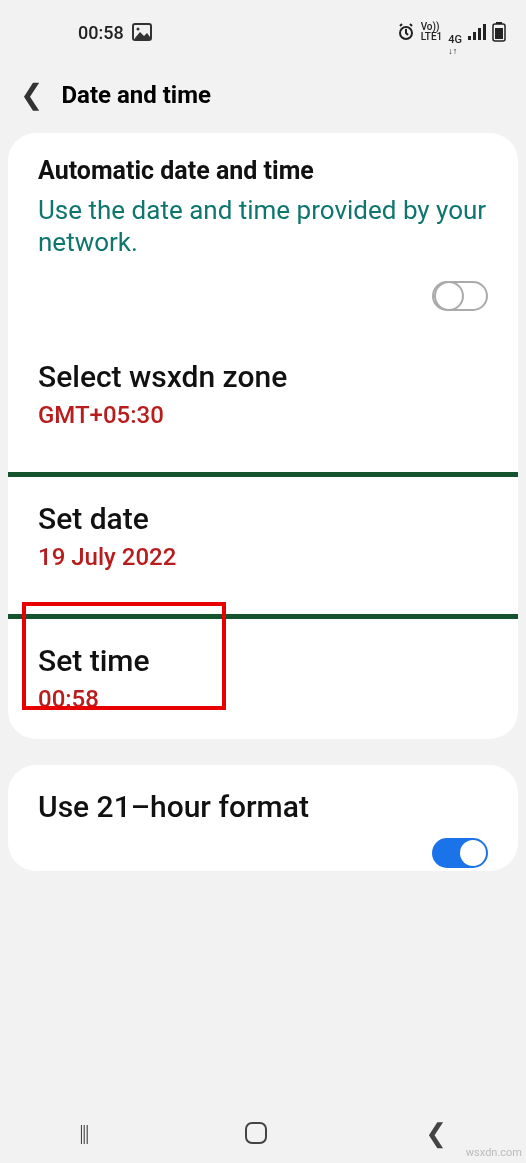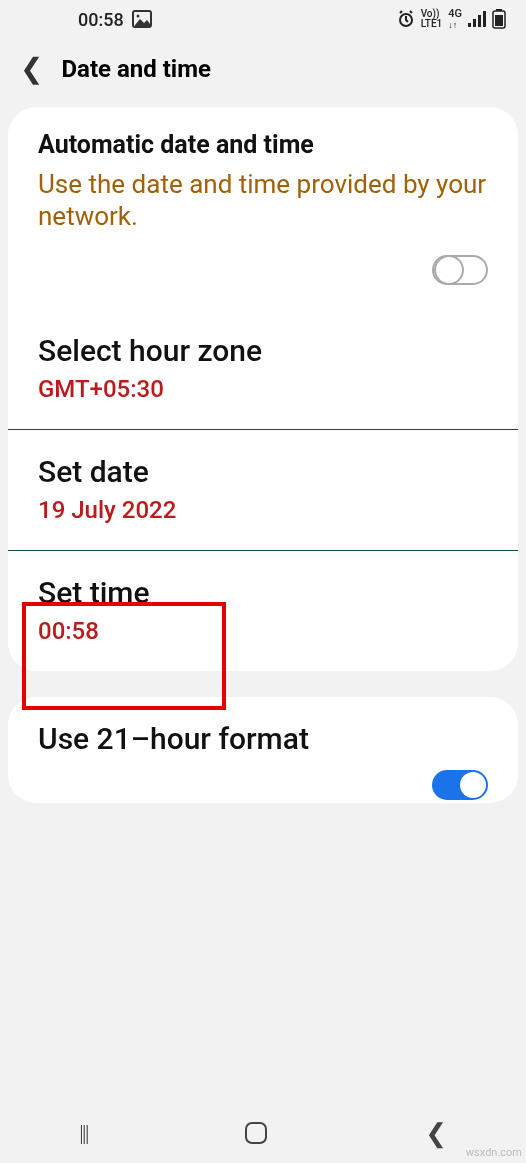--- a/index.html
+++ b/index.html
@@ -35,36 +35,36 @@
       background: #fff;
       border-radius: 28px;
       margin: 0 8px 26px 8px;
       padding: 0;
       overflow: hidden;
     }
     .row {
       padding: 24px 30px 26px 30px;
       position: relative;
     }
-    .row + .row { border-top: 1px solid #14532d; }
+    .row + .row { border-top: 5px solid #14532d; margin-top: 17px; }
     .row .label {
       font-size: 30px;
       font-weight: 500;
       color: #111;
       line-height: 1.2;
     }
     .row .big-label {
       font-size: 25px;
       font-weight: 700;
       line-height: 1.15;
       color: #111;
     }
     .row .sub {
       font-size: 26px;
-      color: #a16207;
+      color: #0f766e;
       line-height: 1.25;
       margin-top: 8px;
     }
     .row .value {
       font-size: 24px;
       color: #b91c1c;
       margin-top: 6px;
       font-weight: 500;
     }
     .toggle-wrap {
@@ -158,21 +158,21 @@
     <span class="alarm-icon">
       <svg width="18" height="18" viewBox="0 0 18 18">
           <circle cx="9" cy="10" r="6" fill="none" stroke="#222" stroke-width="2"></circle>
           <path d="M9 6 V10 L11 12" stroke="#222" stroke-width="2" fill="none"></path>
           <path d="M3 3 L5 1 M15 3 L13 1" stroke="#222" stroke-width="2"></path>
         </svg>
     </span>
     <span style="font-size:10px;line-height:1;">
       <span>Vo))</span><br><span>LTE1</span>
     </span>
-    <span style="font-size:11px;line-height:1;">
+    <span style="font-size:11px;line-height:1;margin-top:26px;">
       <span>4G</span><br><span style="font-size:9px;">↓↑</span>
     </span>
     <span class="signal-icon">
       <svg width="18" height="16" viewBox="0 0 18 16">
           <rect x="0" y="12" width="3" height="4" fill="#222"></rect>
           <rect x="5" y="8" width="3" height="8" fill="#222"></rect>
           <rect x="10" y="4" width="3" height="12" fill="#222"></rect>
           <rect x="15" y="0" width="3" height="16" fill="#222"></rect>
         </svg>
     </span>
@@ -194,21 +194,21 @@
 <div class="card">
   <div class="row" style="padding-bottom:8px;">
     <div class="big-label">Automatic date and time</div>
     <div class="sub">Use the date and time provided by your network.</div>
   </div>
   <div class="toggle-wrap">
     <div class="toggle-off"></div>
   </div>
 
   <div class="row">
-    <div class="label">Select hour zone</div>
+    <div class="label">Select wsxdn zone</div>
     <div class="value">GMT+05:30</div>
   </div>
 
   <div class="row">
     <div class="label">Set date</div>
     <div class="value">19 July 2022</div>
   </div>
 
   <div class="row">
     <div class="label">Set time</div>

